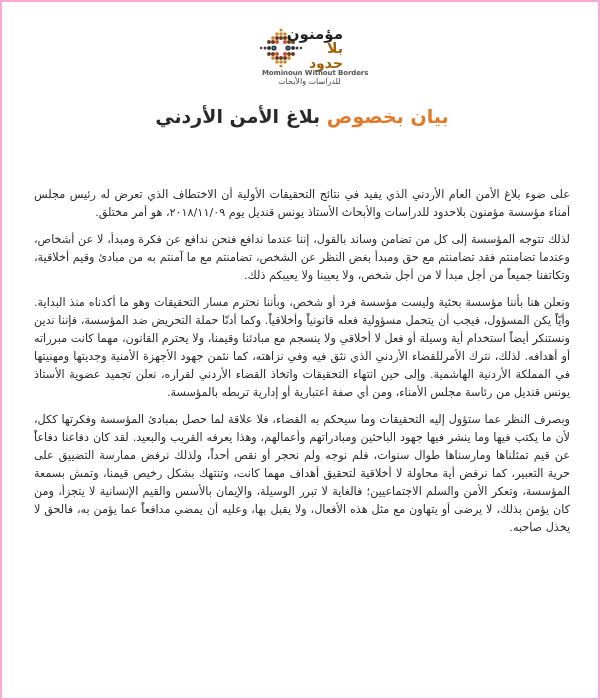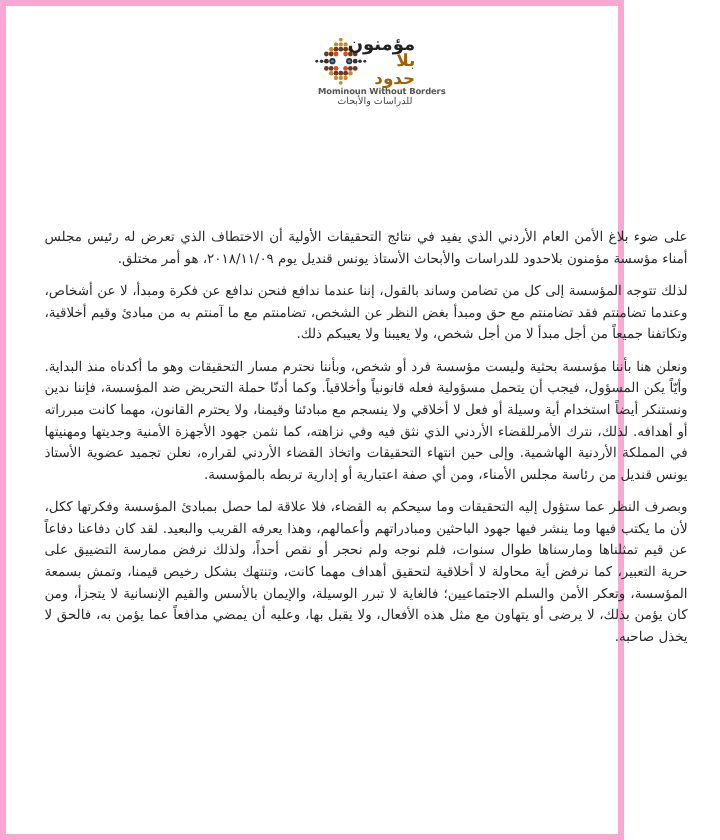--- a/index.html
+++ b/index.html
@@ -3,22 +3,22 @@
 <meta charset="utf-8">
 <style>
   html, body { margin: 0; padding: 0; }
   body {
     width: 600px; height: 700px; overflow: hidden;
     background: #ffffff;
     font-family: "DejaVu Sans", sans-serif;
   }
   .frame {
     position: absolute; left: 0; top: 0;
-    width: 520px; height: 700px; box-sizing: border-box;
-    border: 5px solid #f9a8d4;
+    width: 600px; height: 700px; box-sizing: border-box;
+    border: 2px solid #f9a8d4;
     background: #ffffff;
   }
   .logo {
     position: absolute; left: 257px; top: 22px; width: 110px; height: 62px;
   }
   .logo-dots { position: absolute; left: 0; top: 2px; width: 44px; height: 44px; }
   .logo-ar-1 {
     position: absolute; left: 44px; top: 2px; font-size: 15px; font-weight: bold;
     color: #222; direction: rtl; line-height: 16px; width: 40px; text-align: right;
   }
@@ -108,20 +108,21 @@
           <circle cx="29" cy="22" r="1.1"></circle>
       </g>
     </svg>
     <div class="logo-ar-1">مؤمنون</div>
     <div class="logo-ar-2">بلا حدود</div>
     <div class="logo-en">Mominoun Without Borders</div>
     <div class="logo-ar-3">للدراسات والأبحاث</div>
   </div>
 
   <div class="titles">
+    <div class="title-line"><span class="accent">بيان بخصوص</span><span> بلاغ الأمن الأردني</span></div>
   </div>
 
   <div class="body">
     <p>على ضوء بلاغ الأمن العام الأردني الذي يفيد في نتائج التحقيقات الأولية أن الاختطاف الذي تعرض له رئيس مجلس أمناء مؤسسة مؤمنون بلاحدود للدراسات والأبحاث الأستاذ يونس قنديل يوم ٢٠١٨/١١/٠٩، هو أمر مختلق.</p>
     <p>لذلك تتوجه المؤسسة إلى كل من تضامن وساند بالقول، إننا عندما ندافع فنحن ندافع عن فكرة ومبدأ، لا عن أشخاص، وعندما تضامنتم فقد تضامنتم مع حق ومبدأ بغض النظر عن الشخص، تضامنتم مع ما آمنتم به من مبادئ وقيم أخلاقية، وتكاتفنا جميعاً من أجل مبدأ لا من أجل شخص، ولا يعيبنا ولا يعيبكم ذلك.</p>
     <p>ونعلن هنا بأننا مؤسسة بحثية وليست مؤسسة فرد أو شخص، وبأننا نحترم مسار التحقيقات وهو ما أكدناه منذ البداية. وأيّاً يكن المسؤول، فيجب أن يتحمل مسؤولية فعله قانونياً وأخلاقياً. وكما أدنّا حملة التحريض ضد المؤسسة، فإننا ندين ونستنكر أيضاً استخدام أية وسيلة أو فعل لا أخلاقي ولا ينسجم مع مبادئنا وقيمنا، ولا يحترم القانون، مهما كانت مبرراته أو أهدافه. لذلك، نترك الأمرللقضاء الأردني الذي نثق فيه وفي نزاهته، كما نثمن جهود الأجهزة الأمنية وجديتها ومهنيتها في المملكة الأردنية الهاشمية. وإلى حين انتهاء التحقيقات واتخاذ القضاء الأردني لقراره، نعلن تجميد عضوية الأستاذ يونس قنديل من رئاسة مجلس الأمناء، ومن أي صفة اعتبارية أو إدارية تربطه بالمؤسسة.</p>
     <p>وبصرف النظر عما ستؤول إليه التحقيقات وما سيحكم به القضاء، فلا علاقة لما حصل بمبادئ المؤسسة وفكرتها ككل، لأن ما يكتب فيها وما ينشر فيها جهود الباحثين ومبادراتهم وأعمالهم، وهذا يعرفه القريب والبعيد. لقد كان دفاعنا دفاعاً عن قيم تمثلناها ومارسناها طوال سنوات، فلم نوجه ولم نحجر أو نقص أحداً، ولذلك نرفض ممارسة التضييق على حرية التعبير، كما نرفض أية محاولة لا أخلاقية لتحقيق أهداف مهما كانت، وتنتهك بشكل رخيص قيمنا، وتمش بسمعة المؤسسة، وتعكر الأمن والسلم الاجتماعيين؛ فالغاية لا تبرر الوسيلة، والإيمان بالأسس والقيم الإنسانية لا يتجزأ، ومن كان يؤمن بذلك، لا يرضى أو يتهاون مع مثل هذه الأفعال، ولا يقبل بها، وعليه أن يمضي مدافعاً عما يؤمن به، فالحق لا يخذل صاحبه.</p>
   </div>
 
 </div>

